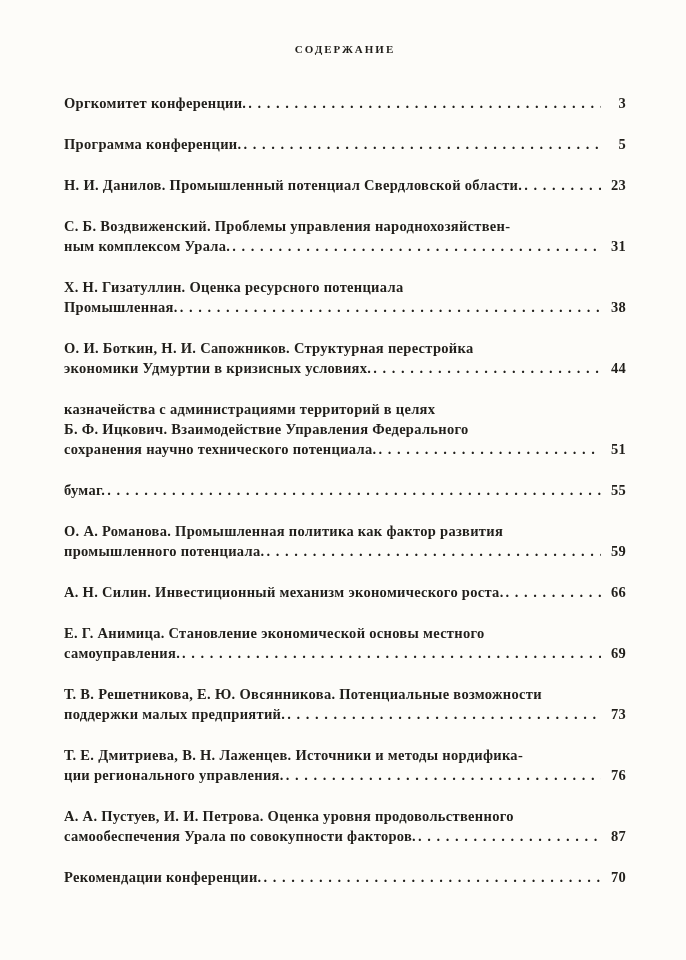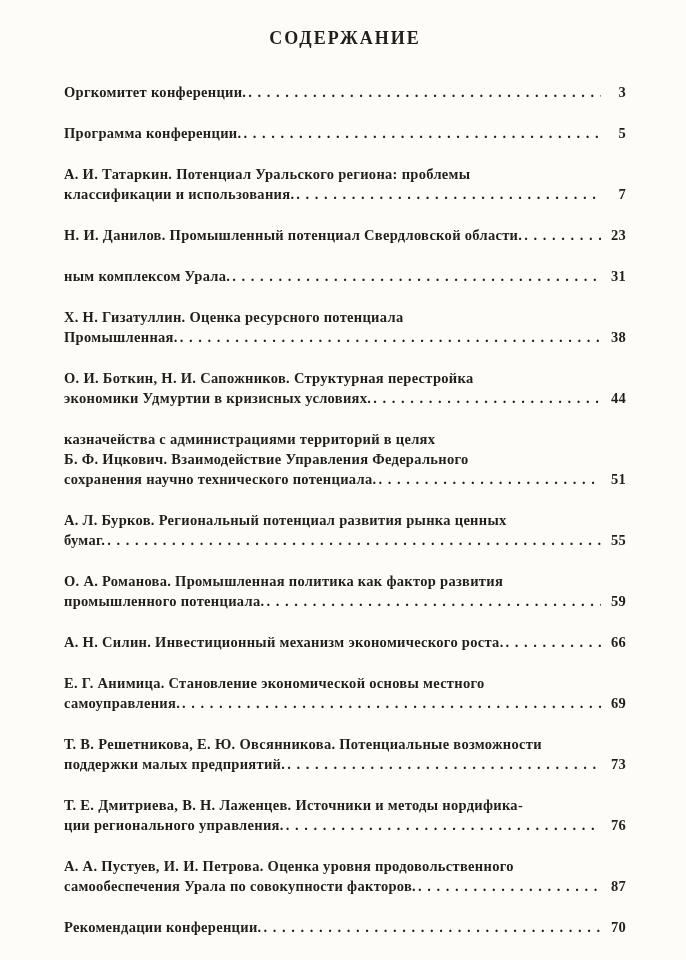--- a/index.html
+++ b/index.html
@@ -10,23 +10,23 @@
     font-family:"Liberation Serif", serif;
     font-weight:bold;
     color:#211f1b;
     font-size:14.5px;
     line-height:20px;
     letter-spacing:0.3px;
     overflow:hidden;
   }
   .title{
     text-align:center;
-    font-size:18px;
+    font-size:11px;
     font-weight:bold;
-    margin:0 0 34px 0;
+    margin:11px 0 34px 0;
     letter-spacing:2px;
   }
   .toc{display:block;}
   .entry{margin-bottom:21px;}
   .entry .line{white-space:nowrap;}
   .lastline{display:flex;align-items:flex-end;}
   .lastline .txt{white-space:nowrap;}
   .leader{
     flex:1;
     overflow:hidden;
@@ -58,35 +58,28 @@
         </div>
       </div>
       <div class="entry">
         <div class="lastline">
           <span class="txt">Программа конференции.</span>
           <span class="leader"></span>
           <span class="pagenum">5</span>
         </div>
       </div>
       <div class="entry">
-        <div class="line">А. И. Татаркин.  Потенциал Уральского региона:  проблемы</div>
-        <div class="lastline">
-          <span class="txt">классификации и использования.</span>
-          <span class="leader"></span>
-          <span class="pagenum">7</span>
-        </div>
-      </div>
-      <div class="entry">
         <div class="lastline">
           <span class="txt">Н. И. Данилов.  Промышленный потенциал Свердловской области.</span>
           <span class="leader"></span>
           <span class="pagenum">23</span>
         </div>
       </div>
       <div class="entry">
+        <div class="line">С. Б. Воздвиженский.  Проблемы управления народнохозяйствен-</div>
         <div class="lastline">
           <span class="txt">ным комплексом Урала.</span>
           <span class="leader"></span>
           <span class="pagenum">31</span>
         </div>
       </div>
       <div class="entry">
         <div class="line">Х. Н. Гизатуллин.  Оценка ресурсного потенциала</div>
         <div class="lastline">
           <span class="txt">Промышленная.</span>
@@ -105,21 +98,20 @@
       <div class="entry">
         <div class="line">казначейства с администрациями территорий в целях</div>
         <div class="line">Б. Ф. Ицкович.  Взаимодействие Управления Федерального</div>
         <div class="lastline">
           <span class="txt">сохранения научно технического потенциала.</span>
           <span class="leader"></span>
           <span class="pagenum">51</span>
         </div>
       </div>
       <div class="entry">
-        <div class="line">А. Л. Бурков.  Региональный потенциал развития рынка ценных</div>
         <div class="lastline">
           <span class="txt">бумаг.</span>
           <span class="leader"></span>
           <span class="pagenum">55</span>
         </div>
       </div>
       <div class="entry">
         <div class="line">О. А. Романова.  Промышленная политика как фактор развития</div>
         <div class="lastline">
           <span class="txt">промышленного потенциала.</span>

